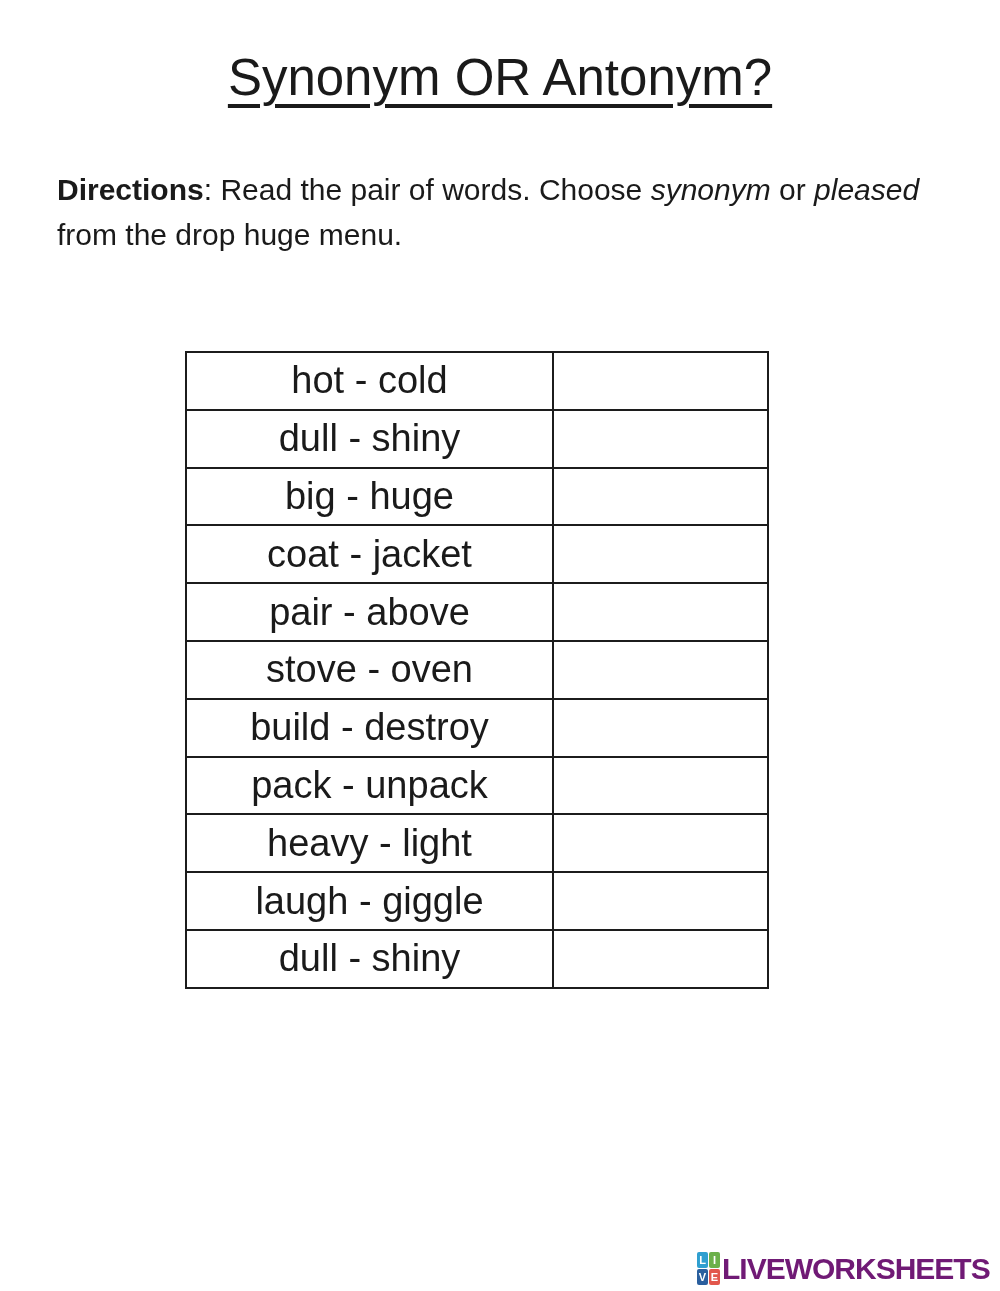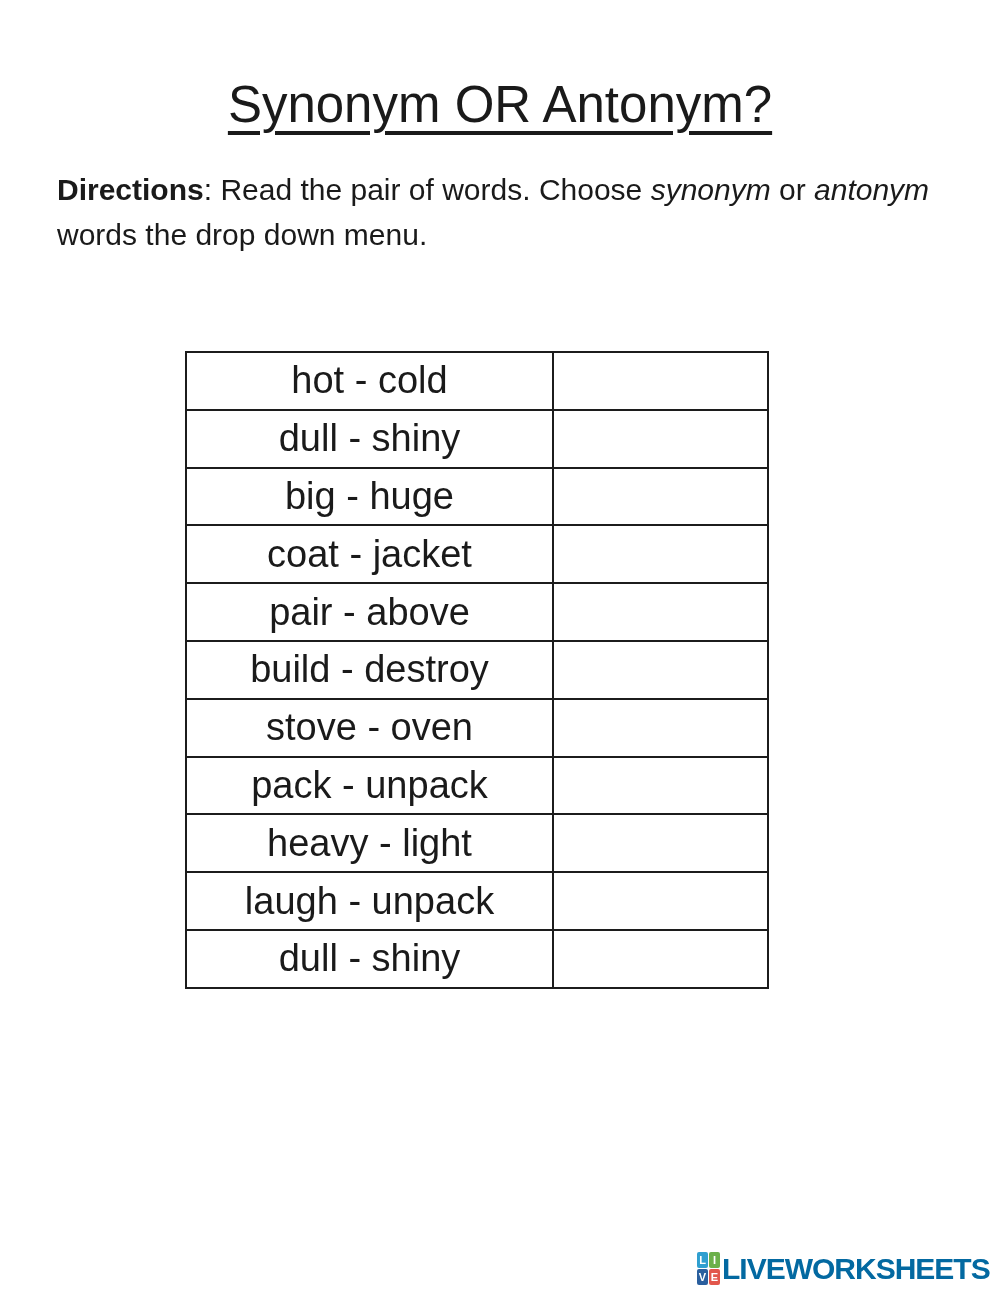--- a/index.html
+++ b/index.html
@@ -13,21 +13,21 @@
     height: 1291px;
     background: #ffffff;
     font-family: "Liberation Sans", sans-serif;
     color: #1a1a1a;
     overflow: hidden;
   }
 
   
   .title {
     position: absolute;
-    top: 75px;
+    top: 48px;
     left: 0;
     width: 100%;
     text-align: center;
     font-size: 51px;
     font-weight: 400;
     margin: 0;
     text-decoration: underline;
     text-decoration-thickness: 4px;
     text-underline-offset: 9px;
   }
@@ -97,21 +97,21 @@
     white-space: nowrap;
   }
 </style>
 </head>
 <body>
 
 <div class="page">
 
   <h1 class="title">Synonym OR Antonym?</h1>
 
-  <p class="directions"><span class="lbl">Directions</span><span>: Read the pair of words. Choose </span><span class="it">synonym</span><span> or </span><span class="it">antonym</span><span> words the drop down menu.</span></p>
+  <p class="directions"><span class="lbl">Directions</span><span>: Read the pair of words. Choose </span><span class="it">synonym</span><span> or </span><span class="it">pleased</span><span> from the drop huge menu.</span></p>
 
   <table class="ws">
     <colgroup>
       <col style="width:367px">
       <col style="width:215px">
     </colgroup>
     <tbody>
       <tr>
         <td class="pair">hot - cold</td>
         <td class="ans"></td>
@@ -126,49 +126,49 @@
       </tr>
       <tr>
         <td class="pair">coat - jacket</td>
         <td class="ans"></td>
       </tr>
       <tr>
         <td class="pair">pair - above</td>
         <td class="ans"></td>
       </tr>
       <tr>
-        <td class="pair">build - destroy</td>
+        <td class="pair">stove - oven</td>
         <td class="ans"></td>
       </tr>
       <tr>
-        <td class="pair">stove - oven</td>
+        <td class="pair">build - destroy</td>
         <td class="ans"></td>
       </tr>
       <tr>
         <td class="pair">pack - unpack</td>
         <td class="ans"></td>
       </tr>
       <tr>
         <td class="pair">heavy - light</td>
         <td class="ans"></td>
       </tr>
       <tr>
-        <td class="pair">laugh - unpack</td>
+        <td class="pair">laugh - giggle</td>
         <td class="ans"></td>
       </tr>
       <tr>
         <td class="pair">dull - shiny</td>
         <td class="ans"></td>
       </tr>
     </tbody>
   </table>
 
   <div class="lw-logo">
     <span class="logo-grid">
       <span class="logo-tile" style="background: rgb(47, 159, 208);">L</span>
       <span class="logo-tile" style="background: rgb(107, 176, 74);">I</span>
       <span class="logo-tile" style="background: rgb(42, 95, 158);">V</span>
       <span class="logo-tile" style="background: rgb(226, 87, 76);">E</span>
     </span>
-    <span class="wordmark" style="color: #0369a1;">LIVEWORKSHEETS</span>
+    <span class="wordmark" style="color: #701a75;">LIVEWORKSHEETS</span>
   </div>
 
 </div>
 
 </body></html>

